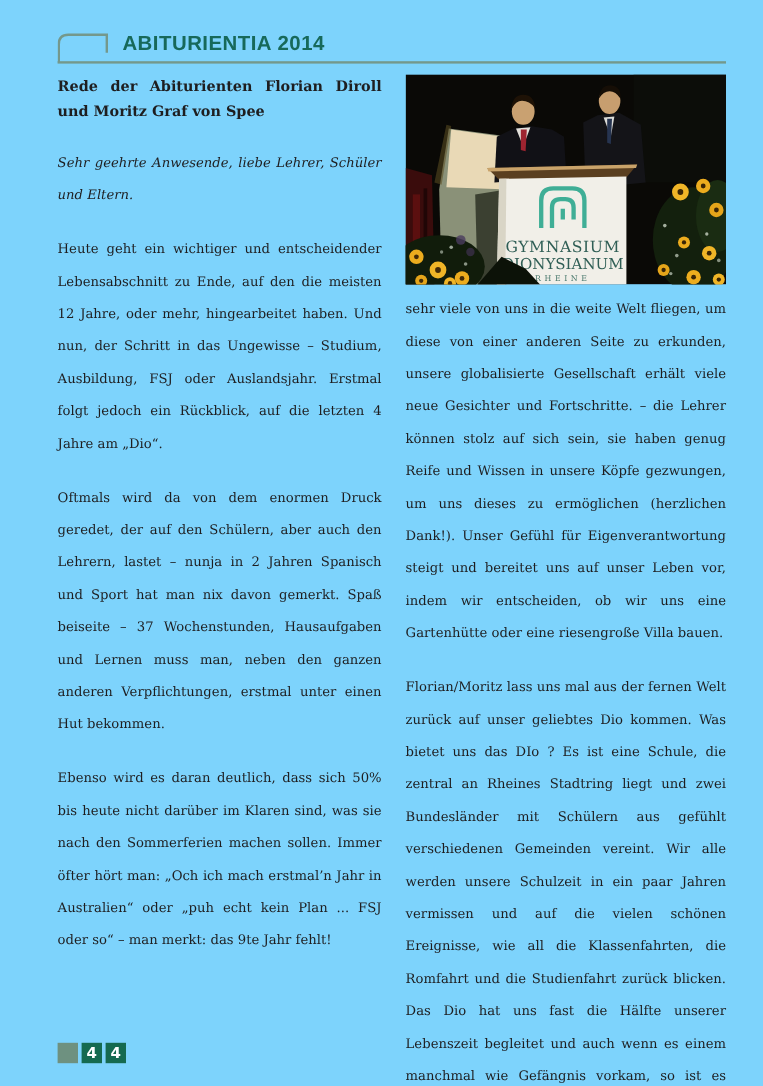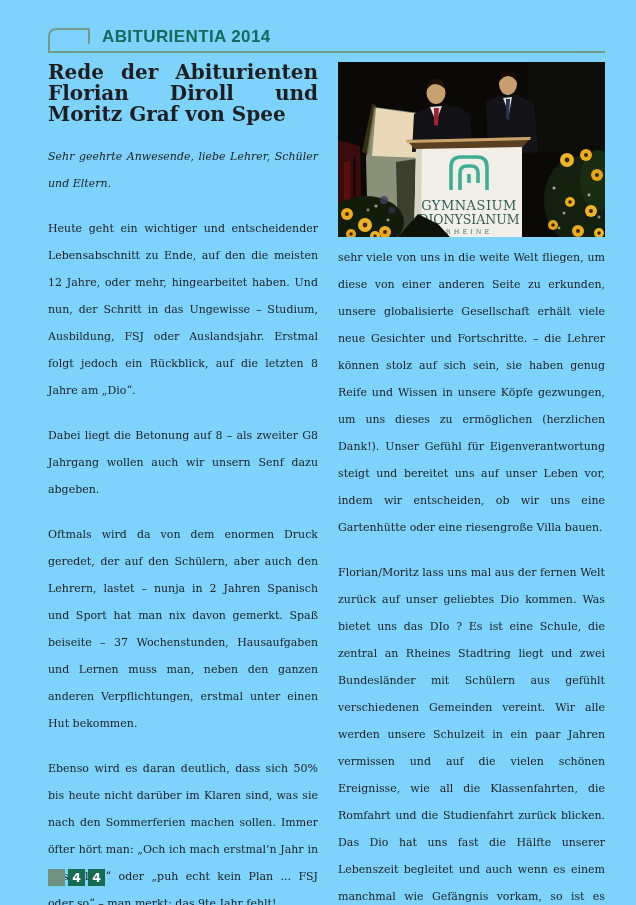--- a/index.html
+++ b/index.html
@@ -19,21 +19,21 @@
   }
   .hdr-rule { position:absolute; left:48px; top:51px; width:557px; height:2px; background:#74988c; }
 
   
   .columns { position:absolute; left:48px; top:62px; width:557px; display:flex; gap:20px; }
   .col { text-align:justify; }
   .col-left  { width:270px; }
   .col-right { width:267px; }
   .col p { margin:0 0 18px 0; font-size:11px; line-height:27px; }
   .article-title {
-    margin:0 0 18px 0; font-size:20px; line-height:21px; font-weight:bold;
+    margin:0 0 18px 0; font-size:12px; line-height:21px; font-weight:bold;
   }
   .greeting { font-style:italic; }
 
   
   figure.photo { margin:0 0 7px 0; width:293px; height:175px; }
   figure.photo svg { display:block; width:267px; height:175px; }
 
   
   .footer { position:absolute; left:48px; top:869px; display:flex; gap:3px; }
   .sq { width:17px; height:17px; }
@@ -53,22 +53,21 @@
     <path d="M1,26 L1,11 Q1,3 9,3 L41,3 L41,18" fill="none" stroke="#74988c" stroke-width="2"></path>
   </svg>
   <h1 class="hdr-title">ABITURIENTIA 2014</h1>
   <div class="hdr-rule"></div>
 
   <div class="columns">
 
     <div class="col col-left">
       <h2 class="article-title">Rede der Abiturienten Florian Diroll und Moritz Graf von Spee</h2>
       <p class="greeting">Sehr geehrte Anwesende, liebe Lehrer, Schüler und Eltern.</p>
-      <p>Heute geht ein wichtiger und entscheidender Lebensabschnitt zu Ende, auf den die meisten 12 Jahre, oder mehr, hingearbeitet haben. Und nun, der Schritt in das Ungewisse – Studium, Ausbildung, FSJ oder Auslandsjahr. Erstmal folgt jedoch ein Rückblick, auf die letzten 8 Jahre am „Dio“.</p>
-      <p>Dabei liegt die Betonung auf 8 – als zweiter G8 Jahrgang wollen auch wir unsern Senf dazu abgeben.</p>
+      <p>Heute geht ein wichtiger und entscheidender Lebensabschnitt zu Ende, auf den die meisten 12 Jahre, oder mehr, hingearbeitet haben. Und nun, der Schritt in das Ungewisse – Studium, Ausbildung, FSJ oder Auslandsjahr. Erstmal folgt jedoch ein Rückblick, auf die letzten 4 Jahre am „Dio“.</p>
       <p>Oftmals wird da von dem enormen Druck geredet, der auf den Schülern, aber auch den Lehrern, lastet – nunja in 2 Jahren Spanisch und Sport hat man nix davon gemerkt. Spaß beiseite – 37 Wochenstunden, Hausaufgaben und Lernen muss man, neben den ganzen anderen Verpflichtungen, erstmal unter einen Hut bekommen.</p>
       <p>Ebenso wird es daran deutlich, dass sich 50% bis heute nicht darüber im Klaren sind, was sie nach den Sommerferien machen sollen. Immer öfter hört man: „Och ich mach erstmal’n Jahr in Australien“ oder „puh echt kein Plan ... FSJ oder so“ – man merkt: das 9te Jahr fehlt!</p>
 
     </div>
 
     <div class="col col-right">
       <figure class="photo">
         <svg viewBox="0 0 267 175" preserveAspectRatio="none">
 
           <rect x="0" y="0" width="267" height="175" fill="#0a0906"></rect>

